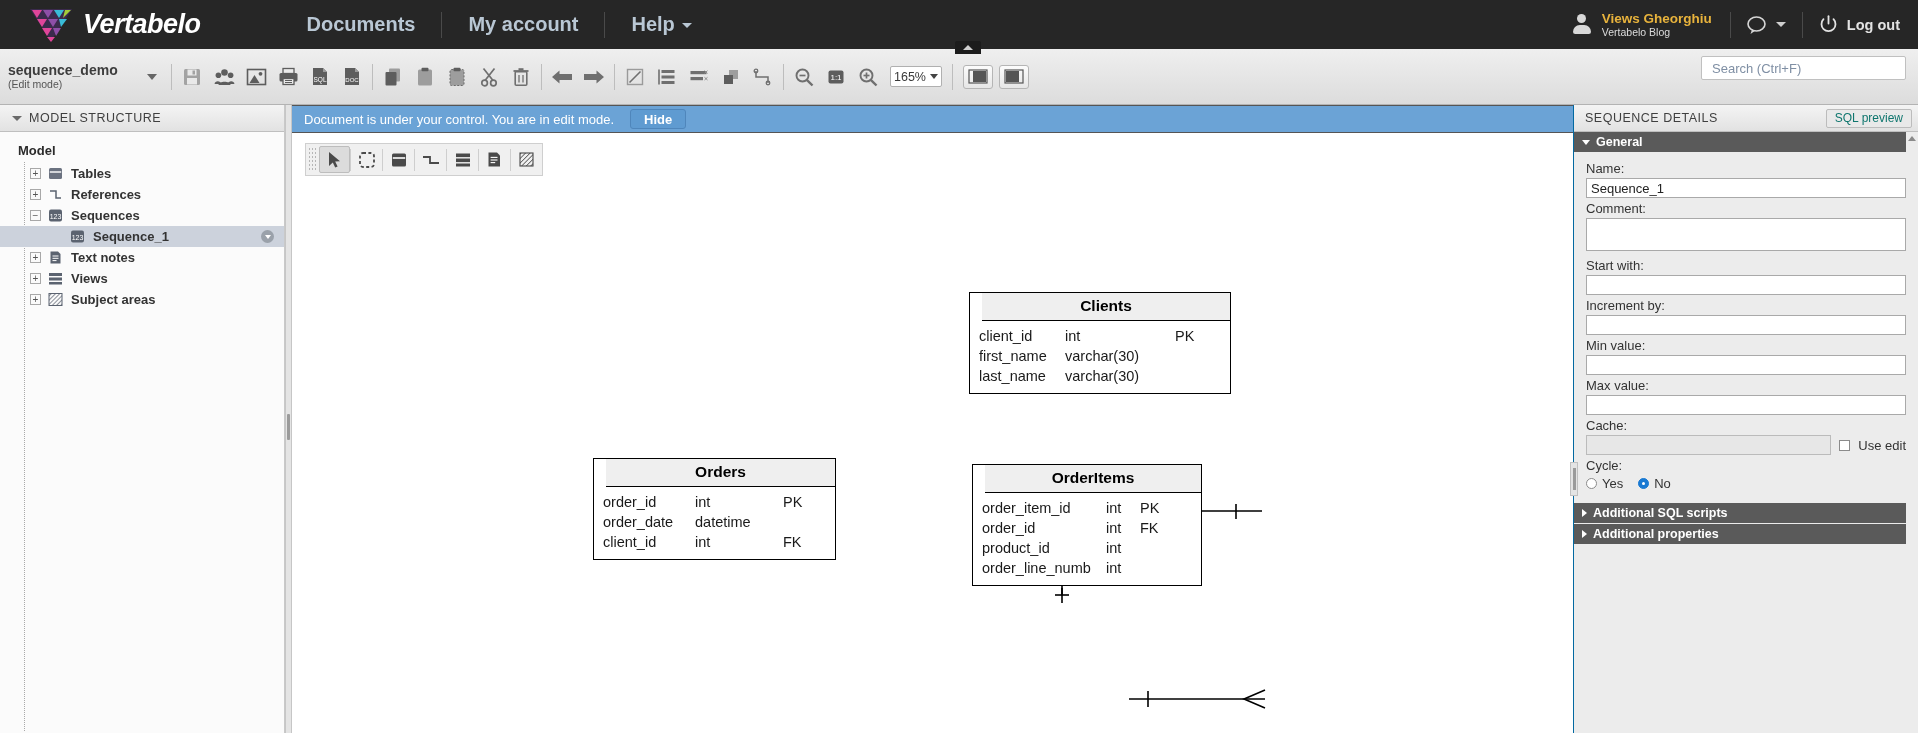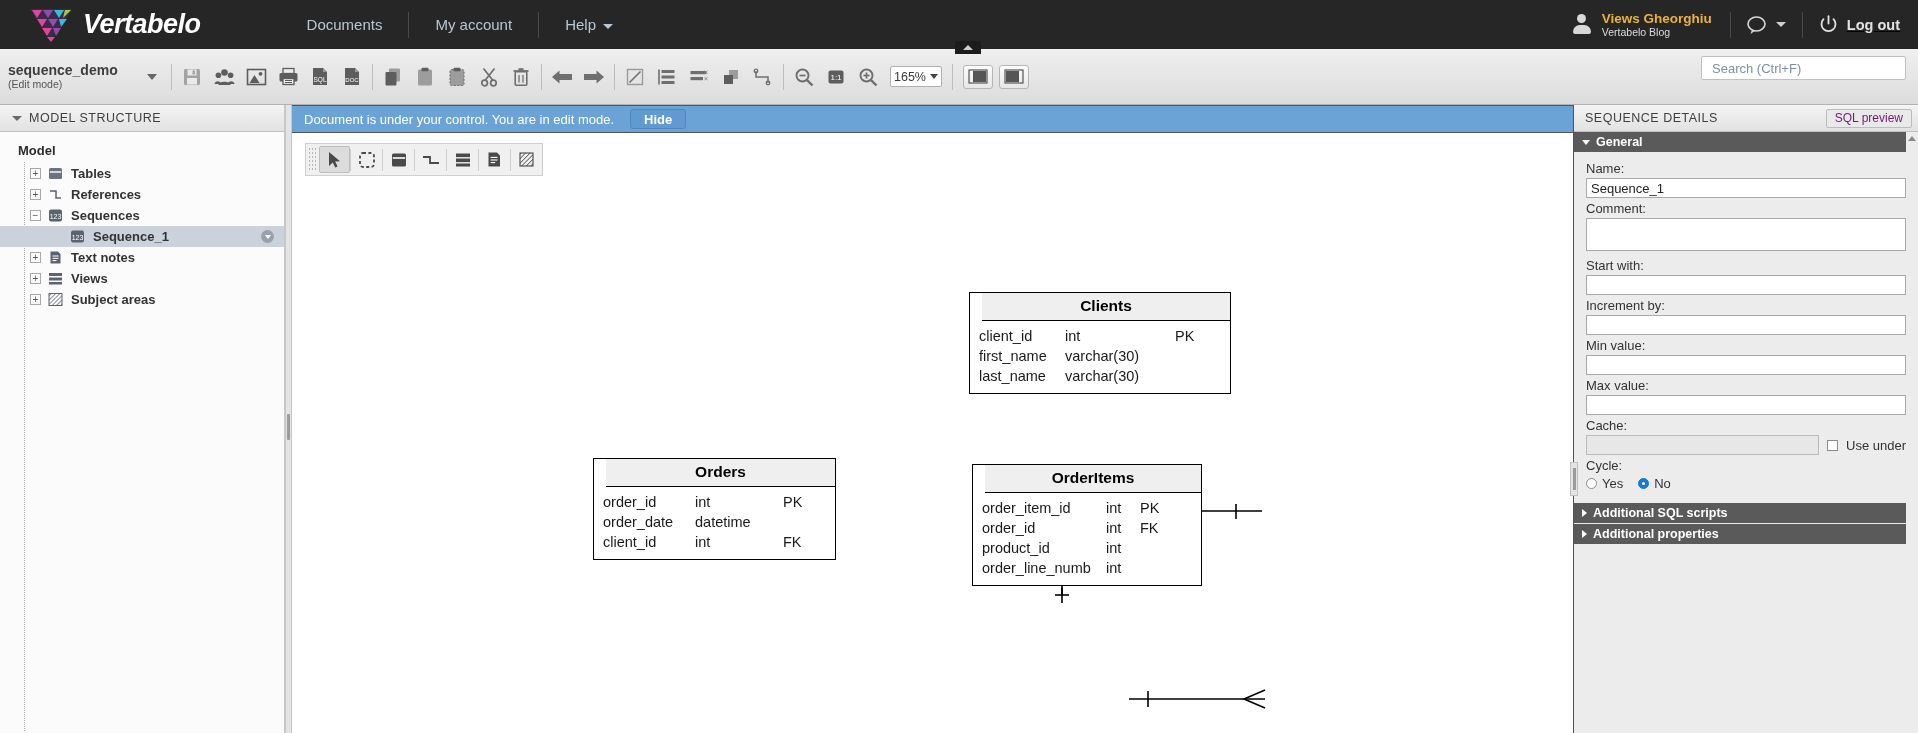--- a/index.html
+++ b/index.html
@@ -14,38 +14,38 @@
   
   #topnav {
     height: 49px; background: #262626; display: flex; align-items: center;
     position: relative;
   }
   #logo-area { display: flex; align-items: center; padding-left: 30px; }
   .logo-mark { width: 42px; height: 36px; position: relative; margin-right: 11px; }
   .logo-text { color: #ffffff; font-size: 27px; font-weight: bold; font-style: italic; letter-spacing: -0.5px; }
   #topnav-links { display: flex; align-items: center; margin-left: 80px; height: 49px; }
   .nav-link {
-    color: #b9c7d4; font-size: 15px; font-weight: normal; padding: 0 26px;
+    color: #b9c7d4; font-size: 20px; font-weight: bold; padding: 0 26px;
     text-decoration: none; line-height: 49px; display: inline-block;
   }
   .nav-sep { width: 1px; height: 26px; background: #4a4a4a; }
   .caret-down {
     display: inline-block; width: 0; height: 0; margin-left: 7px; vertical-align: middle;
     border-left: 5px solid transparent; border-right: 5px solid transparent;
     border-top: 5px solid #b9c7d4;
   }
   #topnav-right { margin-left: auto; display: flex; align-items: center; padding-right: 18px; height: 49px; }
   #user-block { display: flex; align-items: center; padding: 0 18px; }
   .user-icon { width: 22px; height: 24px; position: relative; margin-right: 9px; }
   .user-icon .head { position: absolute; width: 9px; height: 9px; border-radius: 50%; background: #d8d8d8; left: 6.5px; top: 1px; }
   .user-icon .body { position: absolute; width: 18px; height: 9px; border-radius: 9px 9px 3px 3px; background: #d8d8d8; left: 2px; top: 12px; }
   .user-name { color: #e8b33c; font-size: 13.5px; font-weight: bold; line-height: 15px; }
   .user-sub { color: #dcdcdc; font-size: 10.5px; line-height: 13px; }
   .chat-block { display: flex; align-items: center; padding: 0 16px; }
-  .logout-block { display: flex; align-items: center; padding-left: 16px; text-decoration: underline; }
+  .logout-block { display: flex; align-items: center; padding-left: 16px; }
   .logout-label { color: #e3e3e3; font-size: 14.5px; font-weight: bold; margin-left: 9px; }
 
   
   #toolbar {
     height: 56px; background: linear-gradient(#efefef, #dcdcdc);
     border-bottom: 1px solid #b3b3b3; display: flex; align-items: center;
     position: relative;
   }
   #doc-name-box { width: 167px; padding-left: 8px; display: flex; align-items: center; justify-content: space-between; }
   .doc-title { color: #3d3d3d; font-size: 14px; font-weight: bold; line-height: 15px; }
@@ -155,21 +155,21 @@
   .er-col .c-type { flex: 0 0 auto; }
   .er-col .c-key { flex: 0 0 auto; }
 
   
   #right-panel { width: 345px; background: #ececec; display: flex; flex-direction: column; border-left: 1px solid #0369a1; }
   .rp-header { height: 27px; background: linear-gradient(#f4f4f4,#e2e2e2); border-bottom: 1px solid #bfbfbf;
     display: flex; align-items: center; padding: 0 6px 0 11px; }
   .rp-header-title { font-size: 12.5px; color: #3f3f3f; letter-spacing: .5px; }
   #sql-preview-btn {
     margin-left: auto; height: 19px; padding: 0 8px; background: #e9e9e9; border: 1px solid #bcbcbc;
-    border-radius: 2px; font-size: 12px; color: #701a75; display: flex; align-items: center; cursor: pointer;
+    border-radius: 2px; font-size: 12px; color: #0f766e; display: flex; align-items: center; cursor: pointer;
   }
   .section-bar {
     height: 20px; background: #5a5a5a; color: #fff; font-size: 12.5px; font-weight: bold;
     display: flex; align-items: center; padding-left: 8px; cursor: pointer;
   }
   .section-bar .tri-down-w { width: 0; height: 0; border-left: 4px solid transparent; border-right: 4px solid transparent; border-top: 5px solid #fff; margin-right: 6px; }
   .section-bar .tri-right-w { width: 0; height: 0; border-top: 4px solid transparent; border-bottom: 4px solid transparent; border-left: 5px solid #fff; margin-right: 6px; }
   .section-bar.sub { margin-top: 1px; }
   .rp-body { padding: 6px 12px 0 12px; position: relative; }
   .field-label { font-size: 13px; color: #333; margin: 3px 0 2px; }
@@ -752,21 +752,21 @@
       <div class="field-label">Min value:</div>
       <input class="field-input" value="" style="">
 
       <div class="field-label">Max value:</div>
       <input class="field-input" value="" style="">
 
       <div class="field-label">Cache:</div>
       <div class="cache-row">
         <input class="field-input disabled" disabled="" style="">
         <span class="chk"></span>
-        <span class="chk-label">Use under</span>
+        <span class="chk-label">Use edit</span>
       </div>
 
       <div class="field-label">Cycle:</div>
       <div class="radio-row">
         <span class="radio"></span>
         <span class="radio-label">Yes</span>
         <span class="radio on"></span>
         <span class="radio-label">No</span>
       </div>
     </div>

